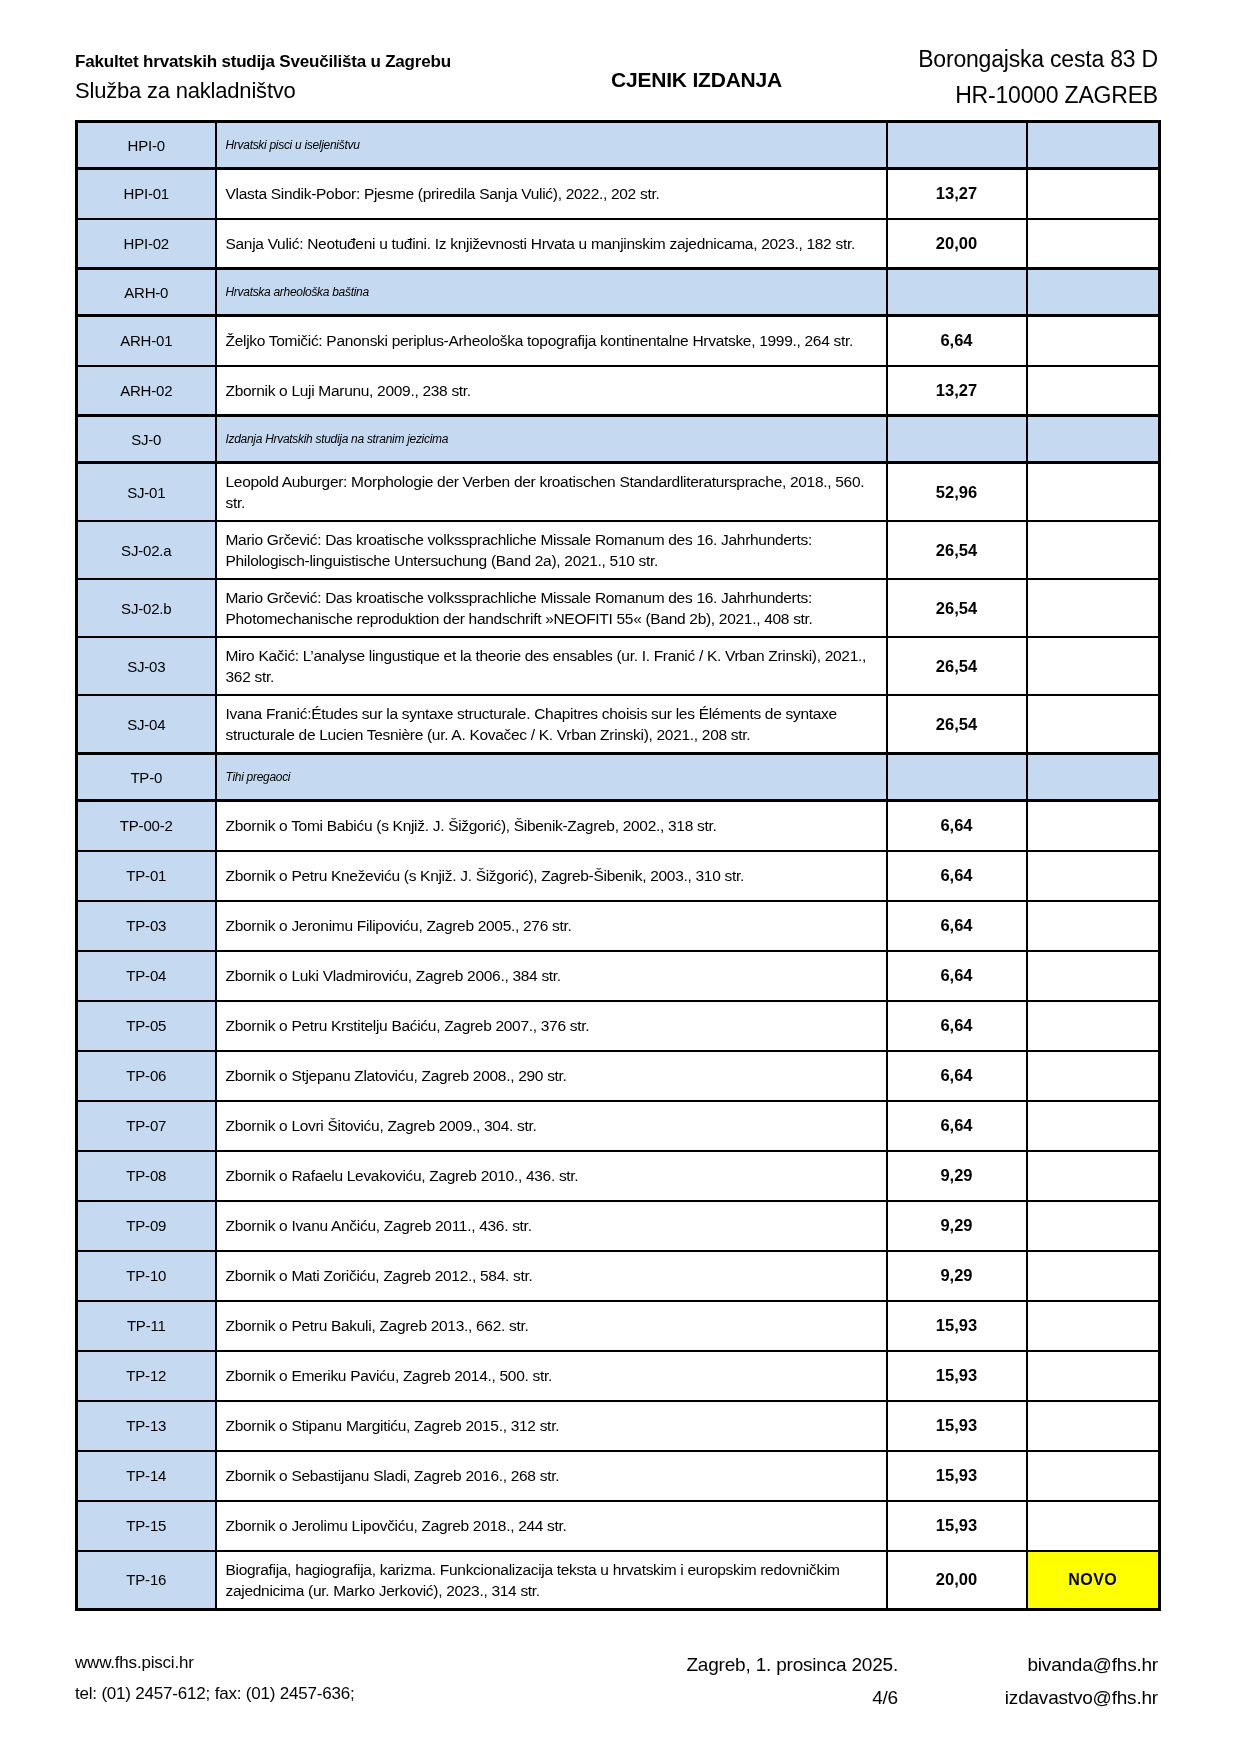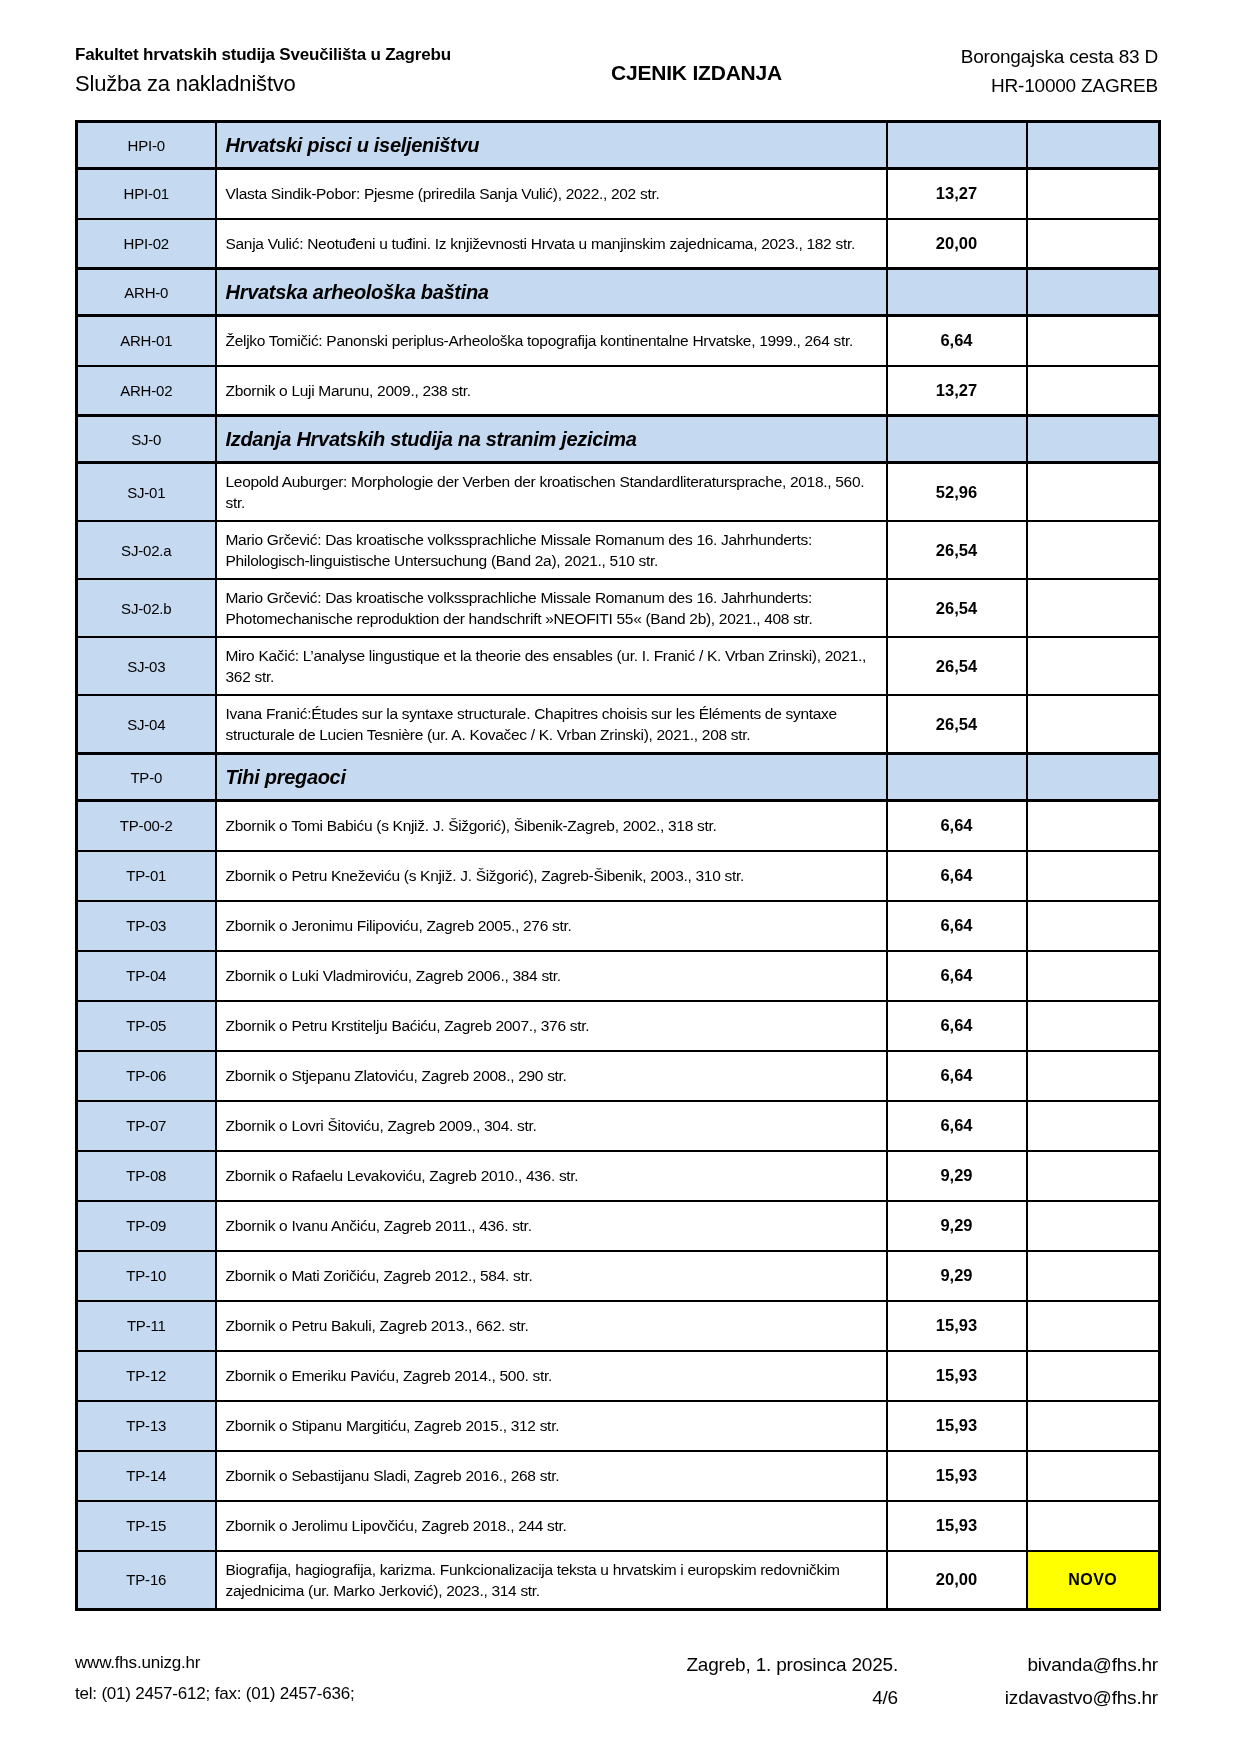--- a/index.html
+++ b/index.html
@@ -31,21 +31,21 @@
     align-items:center;
   }
   .hdr-left{width:420px;}
   .hdr-left .org{font-size:17px;font-weight:bold;letter-spacing:-0.2px;}
   .hdr-left .dept{font-size:22px;margin-top:6px;letter-spacing:-0.2px;}
   .hdr-center{
     flex:1;text-align:center;
     font-size:21px;font-weight:bold;
     padding-top:4px;letter-spacing:-0.2px;
   }
-  .hdr-right{width:260px;text-align:right;font-size:19px;line-height:1.55;letter-spacing:-0.2px;}
+  .hdr-right{width:260px;text-align:right;font-size:23px;line-height:1.55;letter-spacing:-0.2px;}
   
   .price-table{
     position:absolute;
     left:75px; top:120px;
     width:1083px;
     border-collapse:collapse;
     table-layout:fixed;
     border:3.5px solid var(--c-border);
   }
   .price-table col.c-code{width:139px;}
@@ -70,23 +70,23 @@
     font-size:15px;
     letter-spacing:-0.2px;
   }
   td.title{
     padding:7px 9px;
     font-size:15.5px;
     line-height:21px;
     letter-spacing:-0.3px;
   }
   tr.section-row td.title{
-    font-weight:bold;
+    font-weight:normal;
     font-style:italic;
-    font-size:20px;
+    font-size:12px;
   }
   td.price{
     text-align:center;
     font-weight:bold;
     font-size:16.5px;
   }
   td.badge-cell{
     text-align:center;
     font-weight:bold;
     font-size:16px;
@@ -302,21 +302,21 @@
       <td class="code">TP-16</td>
       <td class="title">Biografija, hagiografija, karizma. Funkcionalizacija teksta u hrvatskim i europskim redovničkim zajednicima (ur. Marko Jerković), 2023., 314 str.</td>
       <td class="price">20,00</td>
       <td class="badge-cell novo">NOVO</td>
     </tr>
       </tbody>
   </table>
 
   <div class="doc-footer">
     <div class="ftr-left">
-      <div>www.fhs.unizg.hr</div>
+      <div>www.fhs.pisci.hr</div>
       <div>tel: (01) 2457-612; fax: (01) 2457-636;</div>
     </div>
     <div class="ftr-center">
       <div>Zagreb, 1. prosinca 2025.</div>
       <div>4/6</div>
     </div>
     <div class="ftr-right">
       <div>bivanda@fhs.hr</div>
       <div>izdavastvo@fhs.hr</div>
     </div>

